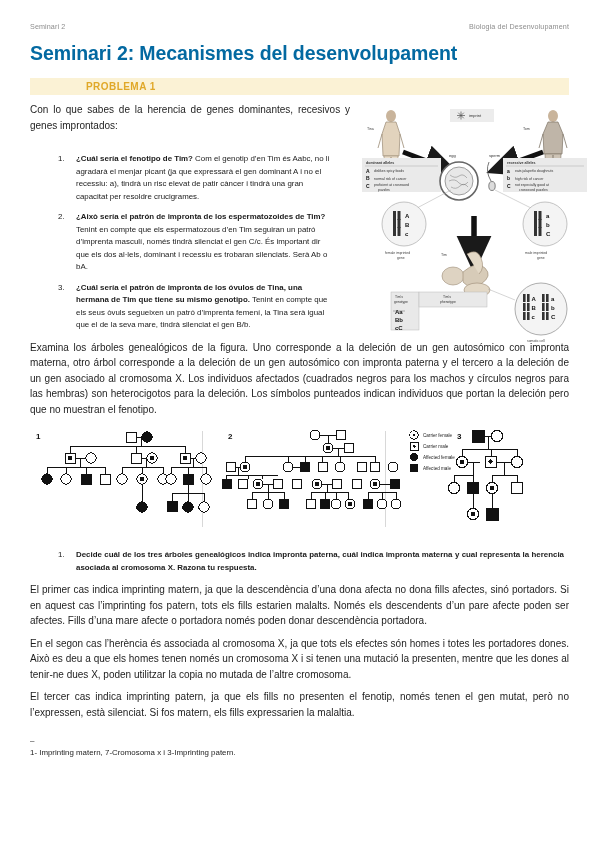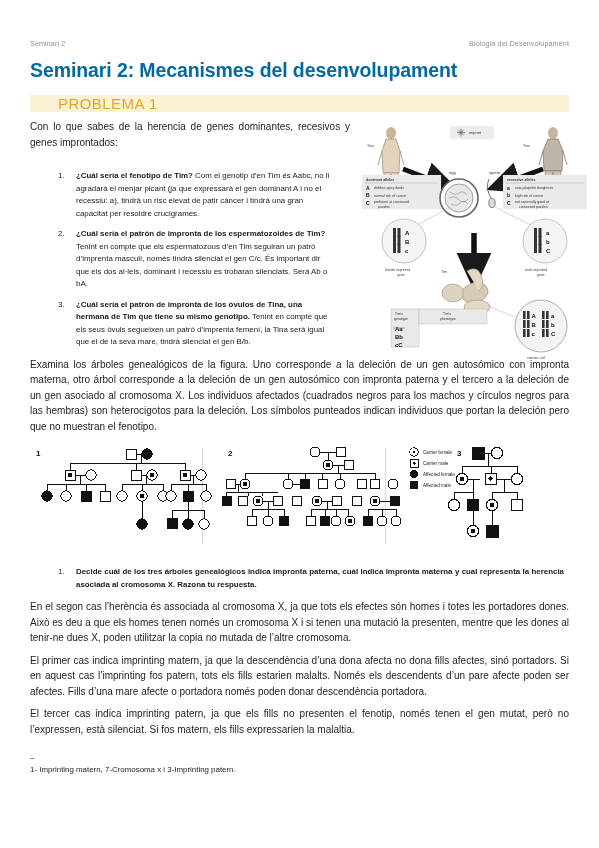--- a/index.html
+++ b/index.html
@@ -13,21 +13,21 @@
     font-family: "Liberation Sans", sans-serif;
     color: #1a1a1a;
     overflow: hidden;
     position: relative;
   }
   .page {
     width: 599px;
     height: 848px;
     position: relative;
     box-sizing: border-box;
-    padding: 17px 30px;
+    padding: 0 30px;
   }
 
   
   .runhead {
     display: flex;
     justify-content: space-between;
     align-items: baseline;
     font-size: 7.2px;
     color: #8d8d8d;
     letter-spacing: .1px;
@@ -47,25 +47,26 @@
 
   
   .banner {
     background: #fbf2d5;
     height: 17px;
     margin-top: 14px;
     display: flex;
     align-items: center;
   }
   .banner-label {
-    font-size: 15px;
-    font-weight: normal;
+    font-size: 10px;
+    font-weight: bold;
     color: #e0a829;
     letter-spacing: .45px;
     padding-left: 28px;
+    margin-left: 28px;
   }
 
   
   .para {
     font-size: 10px;
     line-height: 1.55;
     color: #1d1d1d;
     text-align: justify;
     margin: 7px 0 0 0;
   }
@@ -144,21 +145,21 @@
 
   <div class="p1zone">
 
     <p class="para narrow">Con lo que sabes de la herencia de genes dominantes, recesivos y genes improntados:</p>
 
     <ol class="qlist narrow">
       <li>
         <span class="q">¿Cuál sería el fenotipo de Tim?</span><span> Com el genotip d’en Tim és Aabc, no li agradarà el menjar picant (ja que expressarà el gen dominant A i no el recessiu: a), tindrà un risc elevat de patir càncer i tindrà una gran capacitat per resoldre crucigrames.</span>
       </li>
       <li>
-        <span class="q">¿Cuál sería el patrón de impronta de los espermatozoides de Tim?</span><span> Tenint en compte que els espermatozous d’en Tim seguiran un patró d’imprenta masculí, només tindrà silenciat el gen C/c. És important dir que els dos al·lels, dominant i recessiu es trobaran silenciats. Serà Ab o bA.</span>
+        <span class="q">¿Això sería el patrón de impronta de los espermatozoides de Tim?</span><span> Tenint en compte que els espermatozous d’en Tim seguiran un patró d’imprenta masculí, només tindrà silenciat el gen C/c. És important dir que els dos al·lels, dominant i recessiu es trobaran silenciats. Serà Ab o bA.</span>
       </li>
       <li>
         <span class="q">¿Cuál sería el patrón de impronta de los óvulos de Tina, una hermana de Tim que tiene su mismo genotipo.</span><span> Tenint en compte que els seus òvuls segueixen un patró d’imprenta femení, la Tina serà igual que el de la seva mare, tindrà silenciat el gen B/b.</span>
       </li>
     </ol>
 
     <div class="fig1">
       <svg viewBox="0 0 236 250" width="236" height="250">
         <defs>
           <marker id="ah" markerWidth="7" markerHeight="7" refX="3" refY="3.2" orient="auto">
@@ -537,20 +538,20 @@
       </g>
     </svg>
   </div>
 
   <ol class="qlist wide q2head">
     <li>
       <span class="q">Decide cuál de los tres árboles genealógicos indica impronta paterna, cuál indica impronta materna y cual representa la herencia asociada al cromosoma X. Razona tu respuesta.</span>
     </li>
   </ol>
 
+  <p class="para">El primer cas indica imprinting matern, ja que la descendència d’una dona afecta no dona fills afectes, sinó portadors. Si en aquest cas l’imprinting fos patern, tots els fills estarien malalts. Només els descendents d’un pare afecte poden ser afectes. Fills d’una mare afecte o portadora només poden donar descendència portadora.</p>
   <p class="para">En el segon cas l’herència és associada al cromosoma X, ja que tots els efectes són homes i totes les portadores dones. Això es deu a que els homes tenen només un cromosoma X i si tenen una mutació la presenten, mentre que les dones al tenir-ne dues X, poden utilitzar la copia no mutada de l’altre cromosoma.</p>
-  <p class="para">El primer cas indica imprinting matern, ja que la descendència d’una dona afecta no dona fills afectes, sinó portadors. Si en aquest cas l’imprinting fos patern, tots els fills estarien malalts. Només els descendents d’un pare afecte poden ser afectes. Fills d’una mare afecte o portadora només poden donar descendència portadora.</p>
   <p class="para">El tercer cas indica imprinting patern, ja que els fills no presenten el fenotip, només tenen el gen mutat, però no l’expressen, està silenciat. Si fos matern, els fills expressarien la malaltia.</p>
 
   <div class="dash-sep">–</div>
   <div class="footnote">1- Imprinting matern, 7-Cromosoma x i 3-Imprinting patern.</div>
 
 </div>
 
 </body></html>

